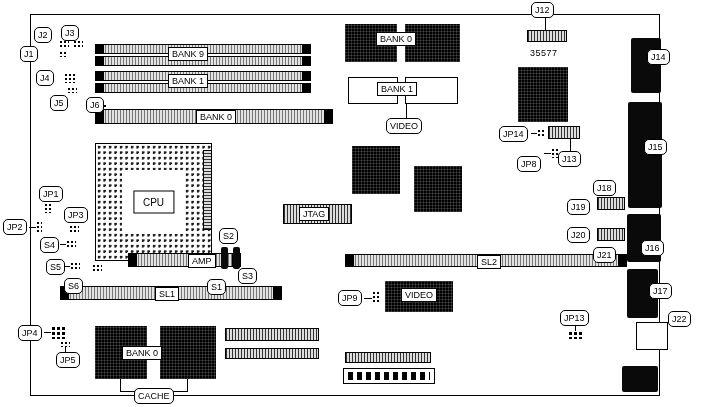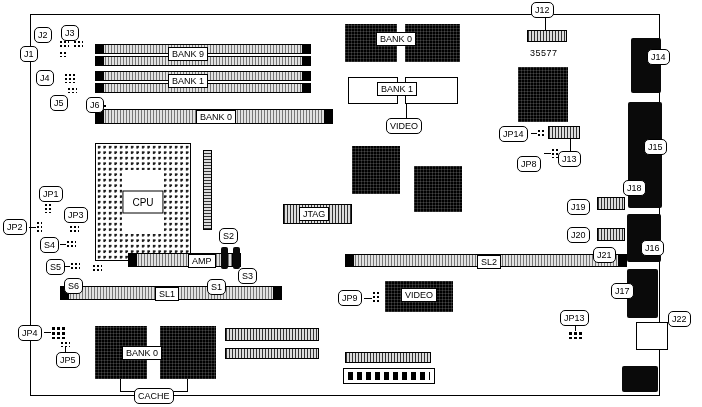--- a/index.html
+++ b/index.html
@@ -85,35 +85,35 @@
   <div class="txt" style="left:530px;top:48px">35577</div>
   <div class="chip" style="left:518px;top:67px;width:50px;height:55px"></div>
 
   <div class="conn" style="left:631px;top:38px;width:30px;height:55px"></div>
   <div class="callout" style="left:647px;top:49px">J14</div>
   <div class="conn" style="left:628px;top:102px;width:34px;height:106px"></div>
   <div class="callout" style="left:644px;top:139px">J15</div>
   <div class="conn" style="left:627px;top:214px;width:34px;height:48px"></div>
   <div class="callout" style="left:641px;top:240px">J16</div>
   <div class="conn" style="left:627px;top:269px;width:31px;height:49px"></div>
-  <div class="callout" style="left:611px;top:283px">J17</div>
+  <div class="callout" style="left:649px;top:283px">J17</div>
   <div class="wconn" style="left:636px;top:322px;width:32px;height:28px"></div>
   <div class="callout" style="left:668px;top:311px">J22</div>
   <div class="conn" style="left:622px;top:366px;width:36px;height:26px"></div>
 
   <div class="callout" style="left:499px;top:126px">JP14</div>
   <div class="ln" style="left:531px;top:133px;width:6px;height:1px"></div>
   <div class="pins" style="left:537px;top:129px;width:8px;height:8px"></div>
   <div class="hdr" style="left:548px;top:126px;width:32px;height:13px"></div>
   <div class="callout" style="left:517px;top:156px">JP8</div>
   <div class="ln" style="left:544px;top:153px;width:7px;height:1px"></div>
   <div class="pins" style="left:551px;top:148px;width:8px;height:10px"></div>
   <div class="ln" style="left:570px;top:139px;width:1px;height:12px"></div>
   <div class="callout" style="left:558px;top:151px">J13</div>
-  <div class="callout" style="left:623px;top:180px">J18</div>
+  <div class="callout" style="left:593px;top:180px">J18</div>
   <div class="hdr" style="left:597px;top:197px;width:28px;height:13px"></div>
   <div class="callout" style="left:567px;top:199px">J19</div>
   <div class="hdr" style="left:597px;top:228px;width:28px;height:13px"></div>
   <div class="callout" style="left:567px;top:227px">J20</div>
   <div class="callout" style="left:593px;top:247px">J21</div>
 
   <div class="callout" style="left:39px;top:186px">JP1</div>
   <div class="pins" style="left:44px;top:203px;width:8px;height:10px"></div>
   <div class="callout" style="left:3px;top:219px">JP2</div>
   <div class="ln" style="left:29px;top:227px;width:7px;height:1px"></div>
@@ -122,21 +122,21 @@
   <div class="pins" style="left:69px;top:225px;width:10px;height:7px"></div>
   <div class="callout" style="left:40px;top:237px">S4</div>
   <div class="ln" style="left:60px;top:244px;width:6px;height:1px"></div>
   <div class="pins" style="left:66px;top:240px;width:10px;height:7px"></div>
   <div class="callout" style="left:46px;top:259px">S5</div>
   <div class="ln" style="left:64px;top:266px;width:6px;height:1px"></div>
   <div class="pins" style="left:70px;top:262px;width:10px;height:7px"></div>
   <div class="callout" style="left:64px;top:278px">S6</div>
   <div class="pins" style="left:92px;top:264px;width:10px;height:8px"></div>
 
-  <div class="socket" style="left:95px;top:143px;width:96px;height:118px">
+  <div class="socket" style="left:95px;top:143px;width:117px;height:118px">
     <div class="socket-inner"></div>
     <div class="cpu-lbl">CPU</div>
   </div>
   <div class="hdr-h" style="left:203px;top:150px;width:9px;height:80px"></div>
 
   <div class="chip" style="left:352px;top:146px;width:48px;height:48px"></div>
   <div class="chip" style="left:414px;top:166px;width:48px;height:46px"></div>
   <div class="hdr" style="left:283px;top:204px;width:69px;height:20px"></div>
   <div class="lbl" style="left:299px;top:207px">JTAG</div>
 

